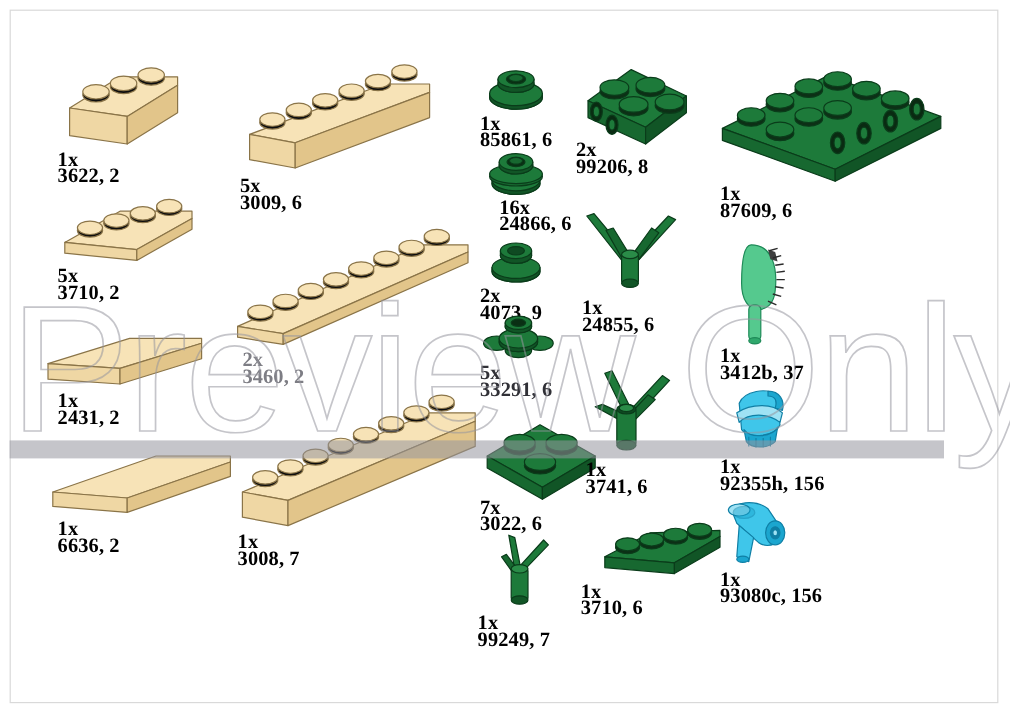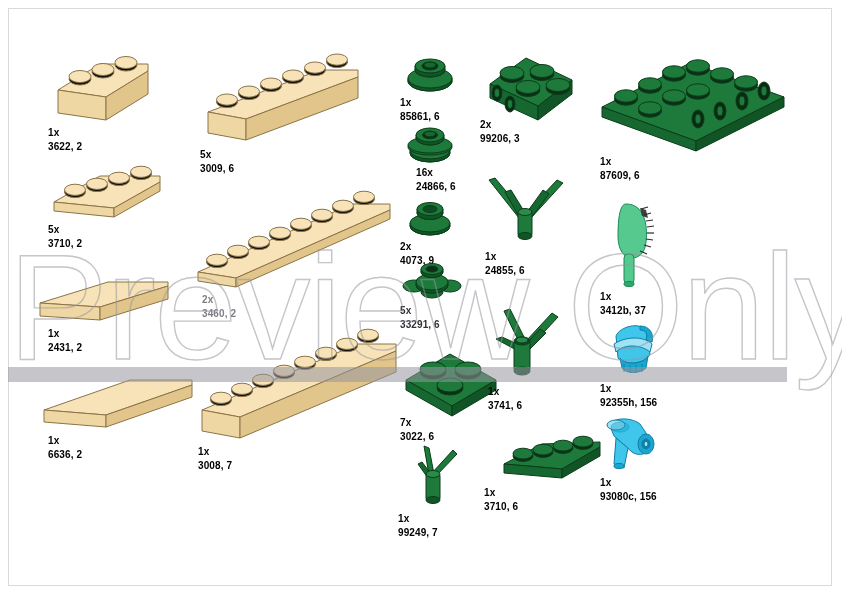--- a/index.html
+++ b/index.html
@@ -29,22 +29,22 @@
     text-align:center;white-space:nowrap;
     color:transparent;
     text-decoration:underline;
     -webkit-text-stroke:1.4px rgba(150,150,158,0.55);
   }
   
   .cell{position:absolute;z-index:5;}
   .art{position:absolute;left:0;top:0;}
   .label{
     position:absolute;
-    font-family:Liberation Sans, sans-serif;
-    font-size:10px;font-weight:bold;color:#000000;
+    font-family:Liberation Serif, serif;
+    font-size:17px;font-weight:bold;color:#000000;
     line-height:13.5px;white-space:nowrap;
     letter-spacing:0.1px;
     z-index:20;
   }
   .label .q{display:block;}
   .label .p{display:block;}
   svg{display:block;overflow:visible;}
 </style>
 </head>
 <body>
@@ -340,21 +340,21 @@
         <ellipse cx="78" cy="40" rx="12" ry="6.5" fill="#0d2f16"></ellipse>
         <ellipse cx="78" cy="37" rx="12" ry="6.5" fill="#1d7a3a"></ellipse>
         <ellipse cx="17" cy="45" rx="5" ry="8" fill="#0a2a12"></ellipse>
         <ellipse cx="17" cy="45" rx="2.6" ry="4.4" fill="#1d7a3a"></ellipse>
         <ellipse cx="30" cy="56" rx="5" ry="8" fill="#0a2a12"></ellipse>
         <ellipse cx="30" cy="56" rx="2.6" ry="4.4" fill="#1d7a3a"></ellipse>
       </g>
     </svg>
     <div class="label" style="left:0px;top:70px;">
       <span class="q">2x</span>
-      <span class="p">99206, 3</span>
+      <span class="p">99206, 8</span>
     </div>
   </div>
 
   <div class="cell" style="left:598px;top:55px;width:200px;height:130px;">
     <svg class="art" width="190" height="100" viewBox="0 0 190 100">
       <g stroke="#0a3c1a" stroke-width="1" stroke-linejoin="round">
         <path d="M4 52 L92 8 L186 42 L98 86 Z" fill="#1d7a3a"></path>
         <path d="M4 52 L98 86 L98 96 L4 62 Z" fill="#176830"></path>
         <path d="M98 86 L186 42 L186 52 L98 96 Z" fill="#115526"></path>
         <ellipse cx="28" cy="44" rx="11.5" ry="6.2" fill="#0d2f16"></ellipse>

